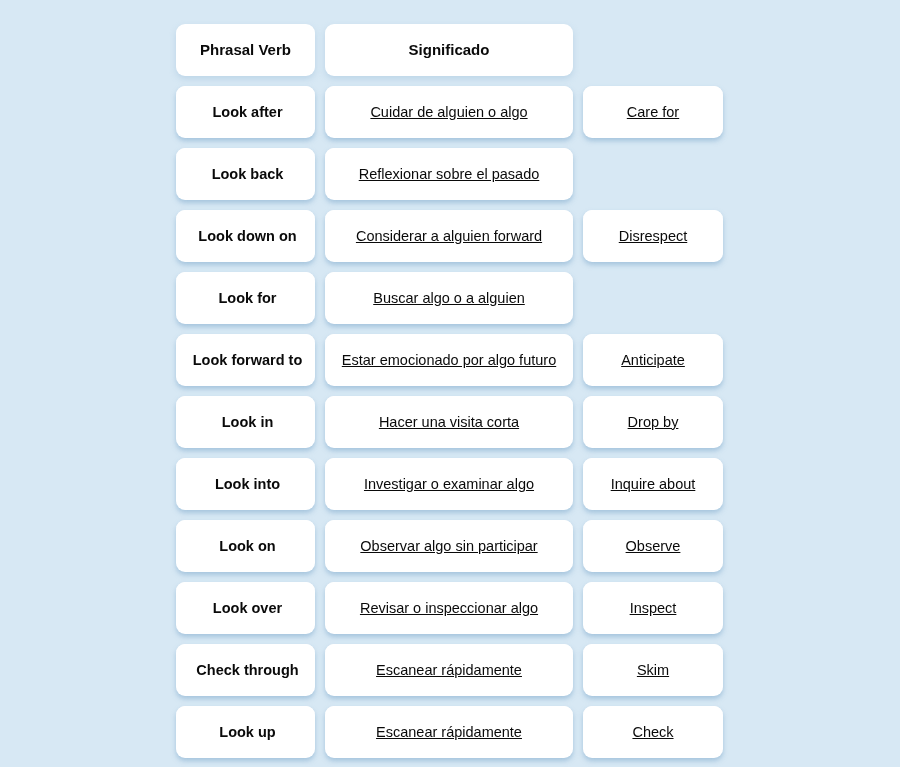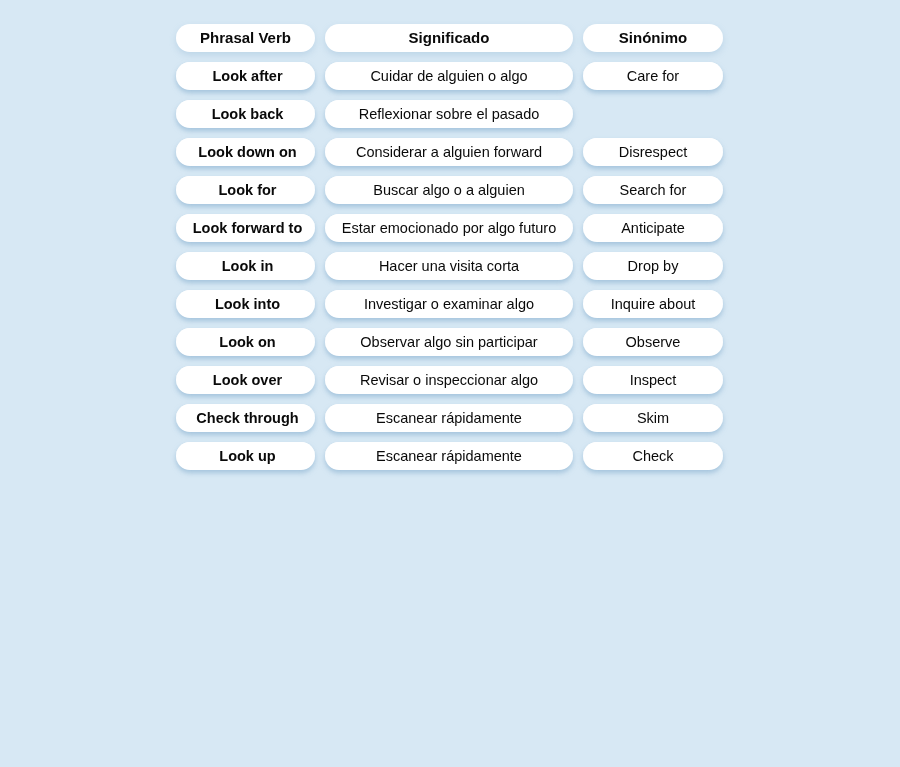--- a/index.html
+++ b/index.html
@@ -25,22 +25,22 @@
 
   .row {
     display: grid;
     grid-template-columns: 139px 248px 140px;
     column-gap: 10px;
     margin-bottom: 10px;
   }
 
   .cell {
     background: #ffffff;
-    border-radius: 14px;
-    height: 28px;
+    border-radius: 9px;
+    height: 52px;
     display: flex;
     align-items: center;
     justify-content: center;
     text-align: center;
     padding: 0 8px;
     color: #0a0a0a;
     font-size: 14.5px;
     line-height: 1.15;
     box-shadow: 0 3px 5px rgba(124, 168, 202, 0.55),
                 0 1px 0 rgba(255, 255, 255, 0.9) inset;
@@ -53,52 +53,51 @@
   }
 
   .row.body .cell.term {
     font-weight: bold;
     padding-left: 12px;
   }
 
   .row.body .cell.meaning,
   .row.body .cell.synonym {
     font-weight: normal;
+    text-decoration: underline;
   }
 </style>
 </head>
 <body>
 
 <div class="board">
 
   <div class="row header">
     <div class="cell term">Phrasal Verb</div>
     <div class="cell meaning">Significado</div>
-    <div class="cell synonym">Sinónimo</div>
   </div>
 
   <div id="rows-container">
       <div class="row body">
         <div class="cell term">Look after</div>
         <div class="cell meaning">Cuidar de alguien o algo</div>
         <div class="cell synonym">Care for</div>
       </div>
       <div class="row body">
         <div class="cell term">Look back</div>
         <div class="cell meaning">Reflexionar sobre el pasado</div>
       </div>
       <div class="row body">
         <div class="cell term">Look down on</div>
         <div class="cell meaning">Considerar a alguien forward</div>
         <div class="cell synonym">Disrespect</div>
       </div>
       <div class="row body">
         <div class="cell term">Look for</div>
         <div class="cell meaning">Buscar algo o a alguien</div>
-        <div class="cell synonym">Search for</div>
       </div>
       <div class="row body">
         <div class="cell term">Look forward to</div>
         <div class="cell meaning">Estar emocionado por algo futuro</div>
         <div class="cell synonym">Anticipate</div>
       </div>
       <div class="row body">
         <div class="cell term">Look in</div>
         <div class="cell meaning">Hacer una visita corta</div>
         <div class="cell synonym">Drop by</div>

